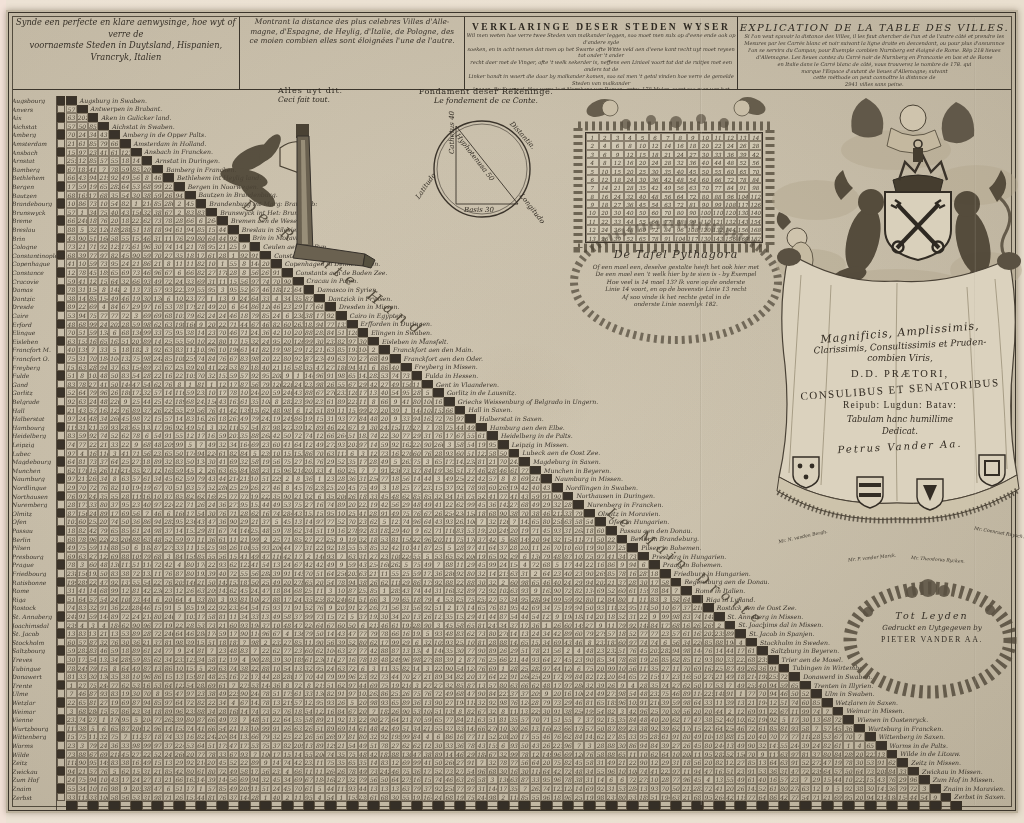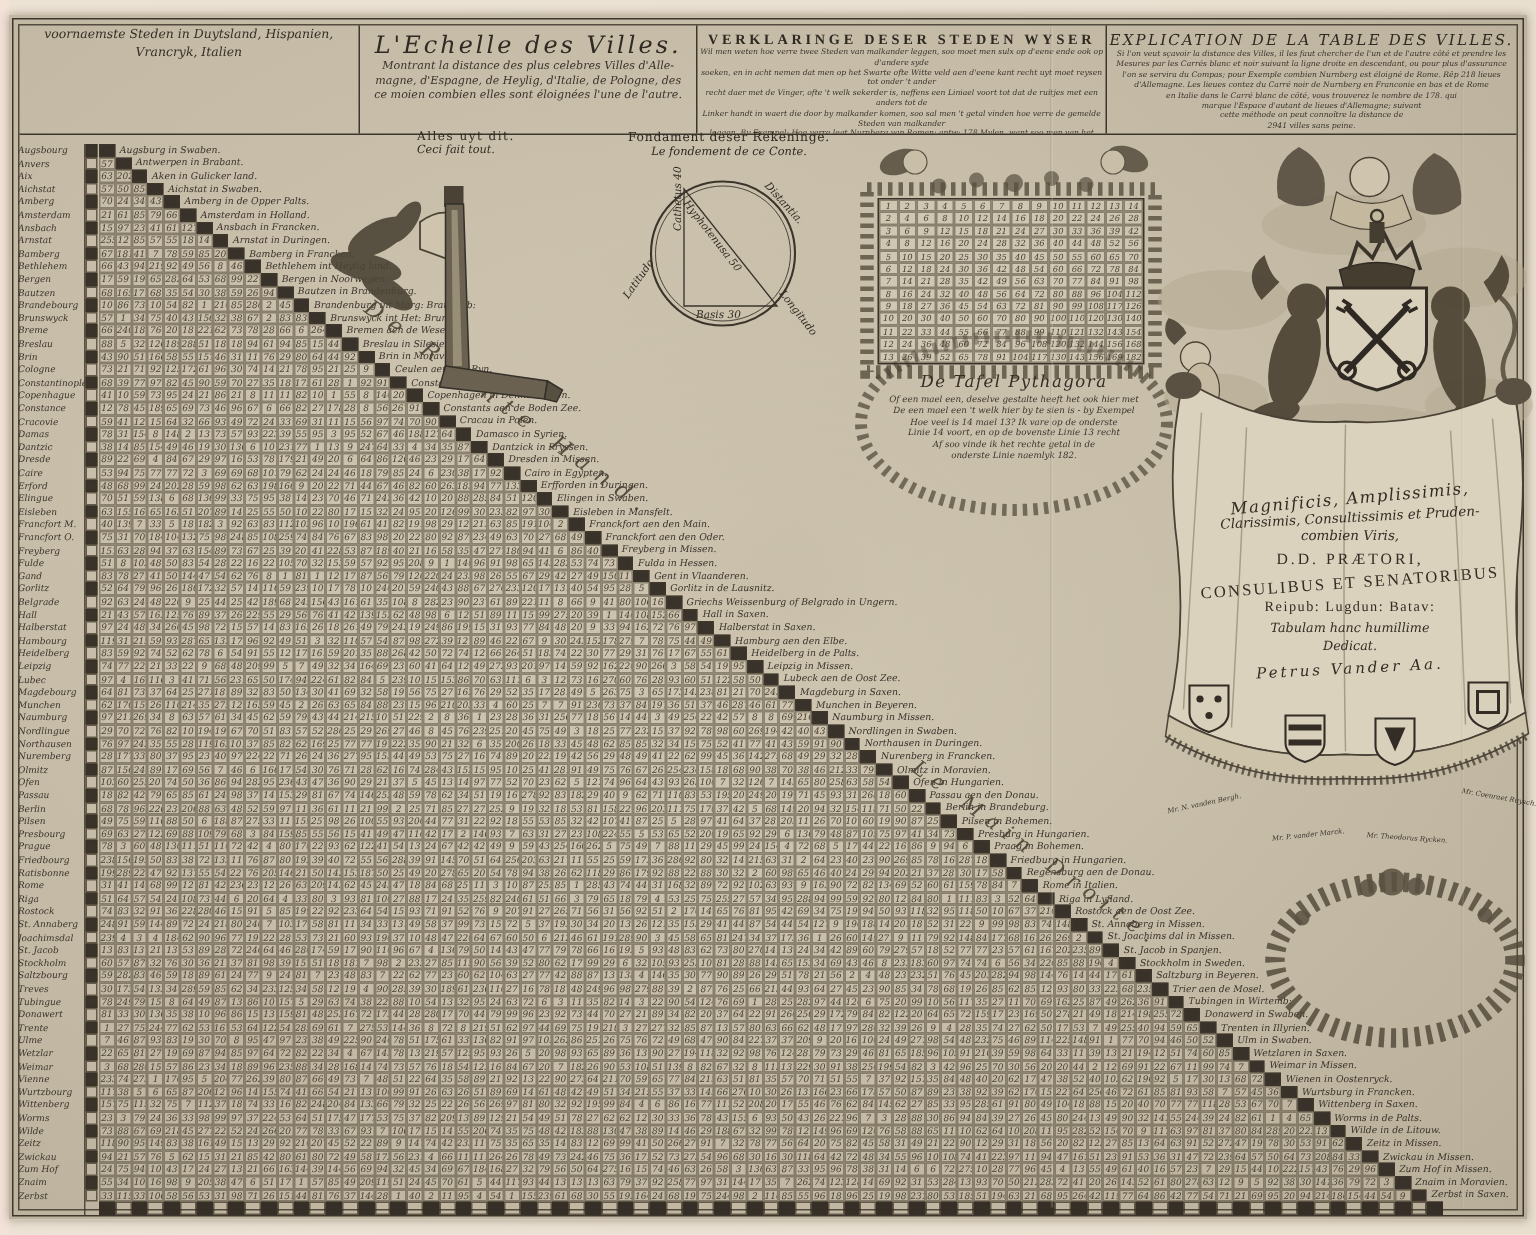--- a/index.html
+++ b/index.html
@@ -70,25 +70,25 @@
 <body>
 
 <div class="scene">
   <div class="sheet">
     <div class="frame-outer"></div>
     <div class="frame-inner"></div>
 
     <div class="hdr">
       <div class="hpanel" style="width:229px">
         <div id="p1lines">
+            <div class="p1l">Synde een perfecte en klare aenwysinge, hoe wyt of verre de</div>
             <div class="p1l">voornaemste Steden in Duytsland, Hispanien, Vrancryk, Italien</div>
           </div>
       </div>
       <div class="hpanel" style="width:228px">
-        <div class="p2t">L'Echelle des Villes.</div>
         <div id="p2lines">
             <div class="p2l">Montrant la distance des plus celebres Villes d'Alle-</div>
             <div class="p2l">magne, d'Espagne, de Heylig, d'Italie, de Pologne, des</div>
             <div class="p2l">ce moien combien elles sont éloignées l'une de l'autre.</div>
           </div>
       </div>
       <div class="hpanel" style="width:275px">
         <div class="p3t">VERKLARINGE DESER STEDEN WYSER</div>
         <div id="p3lines">
             <div class="p3l">Wil men weten hoe verre twee Steden van malkander leggen, soo moet men sulx op d'eene ende ook op d'andere syde</div>
@@ -4389,19 +4389,24 @@
     <svg width="180" height="128" viewBox="0 0 180 128" style="left:834px;top:566px">
       <ellipse cx="90" cy="64" rx="80" ry="52" fill="none" stroke="#4d4536" stroke-width="13" stroke-dasharray="3.5 4.5" opacity="0.8"></ellipse>
       <g fill="#5a5142" opacity="0.85">
         <circle cx="88" cy="12" r="9"></circle>
           <circle cx="72" cy="16" r="6"></circle>
           <circle cx="104" cy="15" r="6"></circle>
         <circle cx="150" cy="34" r="5"></circle>
           <circle cx="28" cy="36" r="5"></circle>
       </g>
     </svg>
+    <div class="imp">
+      <div class="i1">Tot Leyden</div>
+      <div class="i2">Gedruckt en Uytgegeven by</div>
+      <div class="i3">PIETER VANDER AA.</div>
+    </div>
 
     <div class="crease" style="left:694px"></div>
     <div class="crease" style="left:968px;opacity:.5"></div>
     <div class="stain" style="left:430px;top:330px;width:160px;height:120px;background:radial-gradient(ellipse at center, rgba(110,92,60,.05), rgba(0,0,0,0) 70%)"></div>
     <div class="stain" style="left:60px;top:600px;width:220px;height:150px;background:radial-gradient(ellipse at center, rgba(110,92,60,.05), rgba(0,0,0,0) 70%)"></div>
   </div>
 </div>
 
 </body></html>

